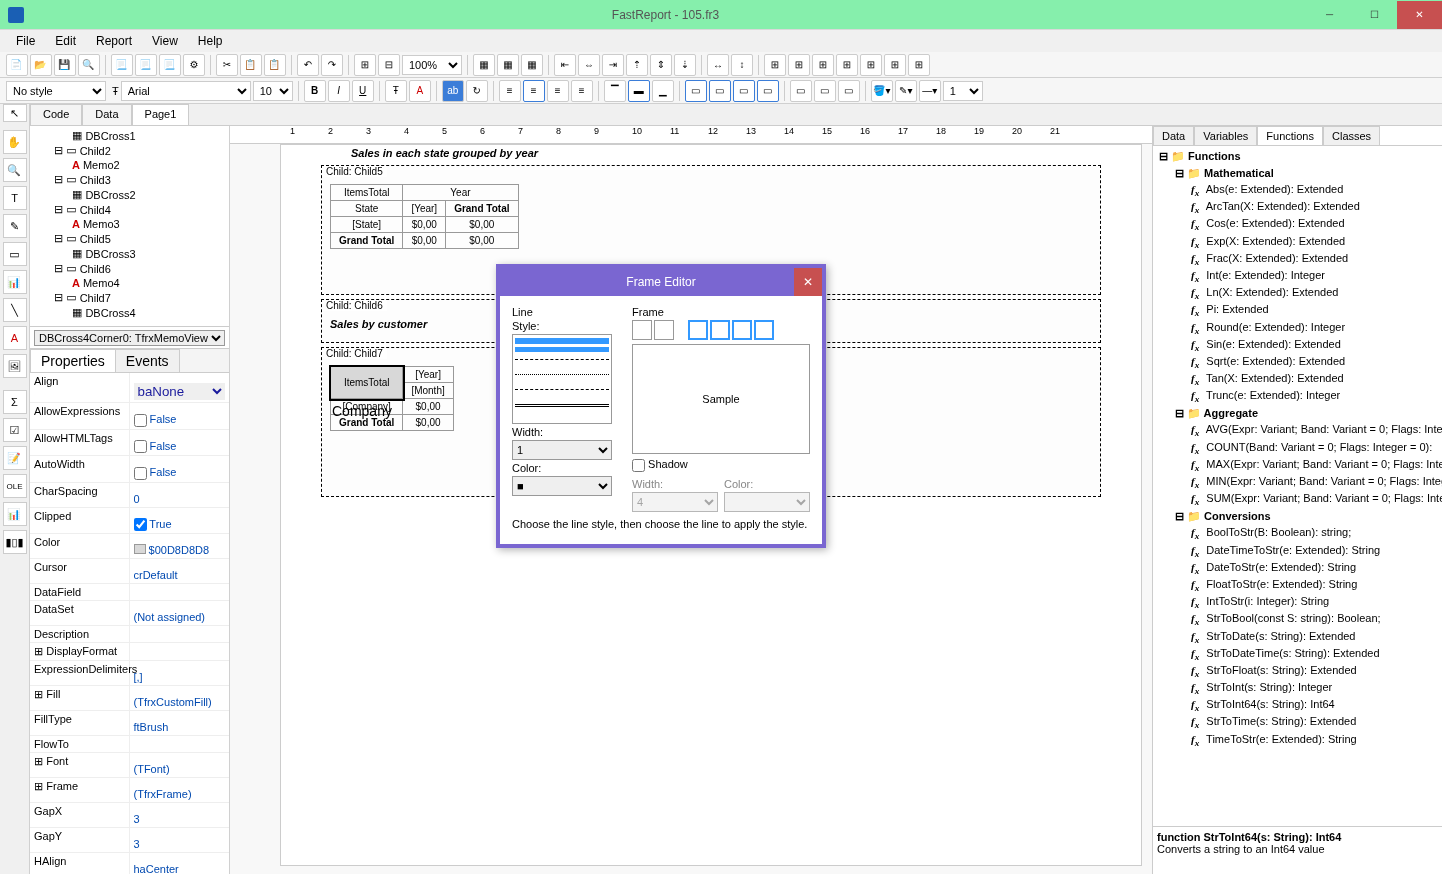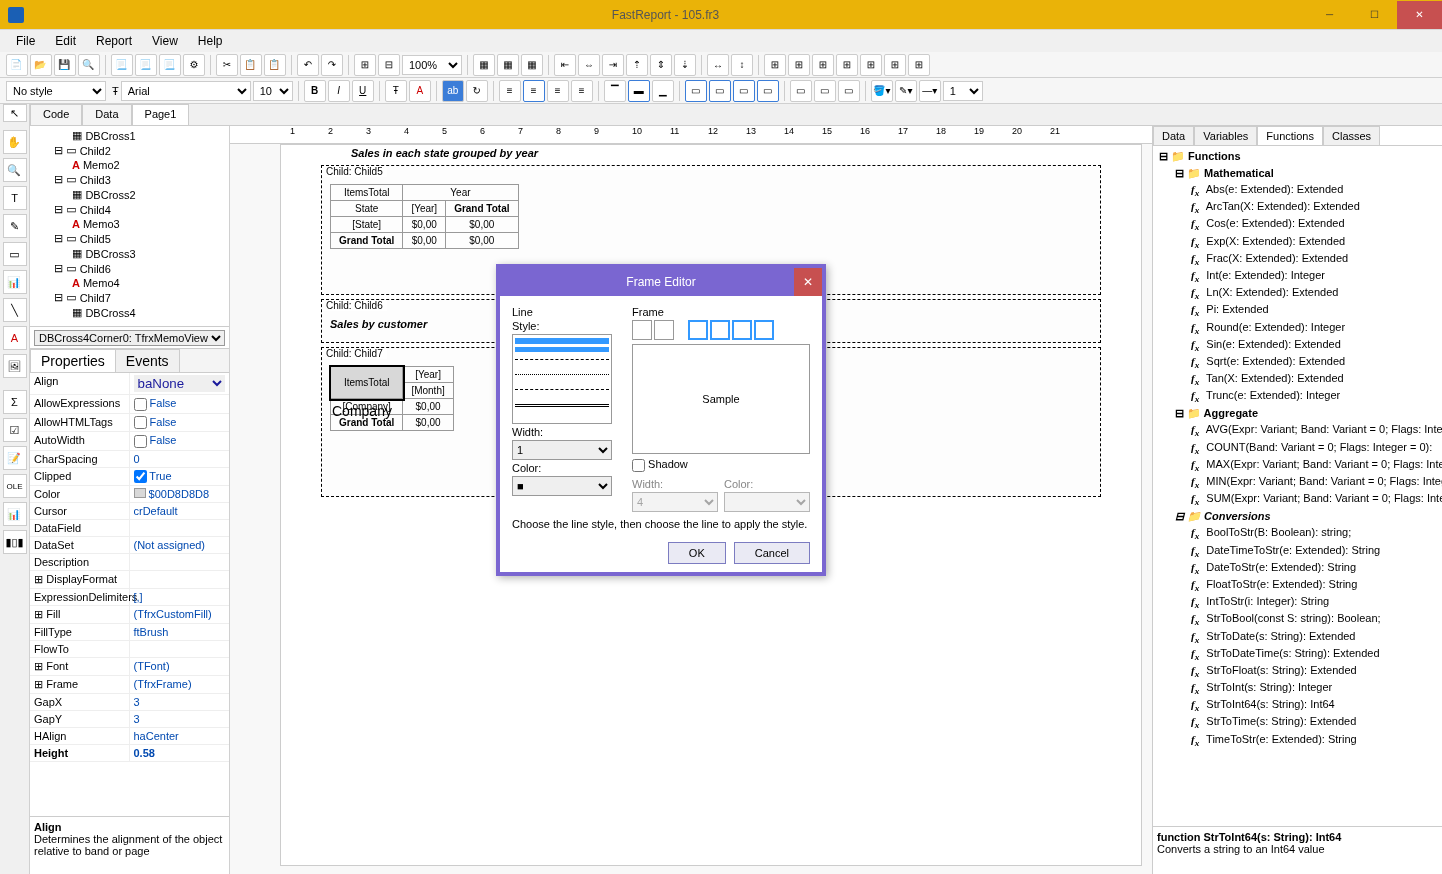--- a/index.html
+++ b/index.html
@@ -1,17 +1,17 @@
 <!DOCTYPE html>
 <html><head>
 <meta charset="utf-8">
 <style>
 * { box-sizing: border-box; margin: 0; padding: 0; }
 body { font-family: "Segoe UI", Tahoma, Arial, sans-serif; font-size: 11px; background: #fff; overflow: hidden; width: 1442px; height: 874px; color: #000; }
-.titlebar { height: 30px; background: #eab308; display: flex; align-items: center; border-bottom: 1px solid #d9d9d9; }
+.titlebar { height: 30px; background: #86efac; display: flex; align-items: center; border-bottom: 1px solid #d9d9d9; }
 .titlebar-icon { width: 16px; height: 16px; margin-left: 8px; background:#1a5fb4; border-radius:2px; display:inline-block;}
 .titlebar-title { flex: 1; text-align: center; font-size: 12px; color: #555;}
 .win-btns { display: flex; }
 .win-btn { width: 45px; height: 28px; display: flex; align-items:center; justify-content:center; font-size: 10px; color:#333; }
 .win-btn.close { background:#c75050; color:#fff;}
 .menubar { height: 22px; background: #f0f0f0; display: flex; align-items: center; padding-left: 8px; gap: 4px; }
 .menubar span { padding: 2px 8px; font-size: 12px; }
 .toolbar { height: 26px; background: #f6f6f6; border-bottom: 1px solid #d0d0d0; display:flex; align-items:center; padding: 0 6px; gap: 2px;}
 .toolbar .btn { width: 22px; height: 22px; border: 1px solid #ccc; background: #fff; border-radius:2px; display:flex; align-items:center; justify-content:center; font-size: 10px;}
 .toolbar .sep { width: 1px; height: 20px; background: #ccc; margin: 0 3px;}
@@ -26,21 +26,21 @@
 .prop-panel { flex:1; border-top:1px solid #ccc; display:flex; flex-direction:column;}
 .obj-sel { height:22px; border-bottom:1px solid #ccc; display:flex; align-items:center; padding:0 4px;}
 .obj-sel select {width:100%; font-size:11px; border:1px solid #999;}
 .tabs {display:flex; border-bottom:1px solid #ccc; background:#f4f4f4;}
 .tab {padding:3px 10px; font-size:14px; border:1px solid #ccc; border-bottom:none; background:#f0f0f0; margin-right:-1px;}
 .tab.active{background:#fff; font-weight:normal;}
 .prop-grid { flex:1; overflow:auto; background:#fff;}
 .prop-row {display:flex; border-bottom:1px solid #eee; font-size:11px;}
 .prop-row .pn{width:50%; padding:2px 4px; border-right:1px solid #eee;}
 .prop-row .pv{width:50%; padding:2px 4px; color:#1a1a9c;}
-.prop-row .pv.link{color:#0149b0;}
+.prop-row .pv.link{color:#0149b0;margin-top:8px;}
 .prop-help { height:60px; border-top:1px solid #ccc; padding:4px; font-size:11px; background:#fff;}
 .center-panel { flex:1; display:flex; flex-direction:column;}
 .page-tabs{height:22px; display:flex; background:#f0f0f0; border-bottom:1px solid #ccc;}
 .page-tab{padding:3px 12px; border:1px solid #ccc; border-bottom:none; font-size:11px; background:#f4f4f4;}
 .page-tab.active{background:#fff;}
 .design-area{flex:1; background:#f8f8f8; position:relative; overflow:hidden;}
 .ruler-h{height:18px; background:#fff; border-bottom:1px solid #ccc; position:relative; font-size:9px;}
 .design-surface{position:absolute; left:50px; top:18px; right:10px; bottom:10px; background:#fff; border:1px solid #ccc;}
 .band{border:1px dashed #000; margin:4px 40px; position:relative; background:#fdfdfd;}
 .band-label{position:absolute; top:0; left:0; font-size:10px; background:#fff; padding:0 4px;}
@@ -457,21 +457,21 @@
         <div class="func-item"><span class="fx">f<sub>x</sub></span> Sin(e: Extended): Extended</div>
         <div class="func-item"><span class="fx">f<sub>x</sub></span> Sqrt(e: Extended): Extended</div>
         <div class="func-item"><span class="fx">f<sub>x</sub></span> Tan(X: Extended): Extended</div>
         <div class="func-item"><span class="fx">f<sub>x</sub></span> Trunc(e: Extended): Integer</div>
         <div class="func-group" style="padding-left: 20px;">⊟ 📁 Aggregate</div>
         <div class="func-item"><span class="fx">f<sub>x</sub></span> AVG(Expr: Variant; Band: Variant = 0; Flags: Integer = 0):</div>
         <div class="func-item"><span class="fx">f<sub>x</sub></span> COUNT(Band: Variant = 0; Flags: Integer = 0):</div>
         <div class="func-item"><span class="fx">f<sub>x</sub></span> MAX(Expr: Variant; Band: Variant = 0; Flags: Integer = 0):</div>
         <div class="func-item"><span class="fx">f<sub>x</sub></span> MIN(Expr: Variant; Band: Variant = 0; Flags: Integer = 0):</div>
         <div class="func-item"><span class="fx">f<sub>x</sub></span> SUM(Expr: Variant; Band: Variant = 0; Flags: Integer = 0):</div>
-        <div class="func-group" style="padding-left: 20px; font-style: italic;">⊟ 📁 Conversions</div>
+        <div class="func-group" style="padding-left: 20px;">⊟ 📁 Conversions</div>
         <div class="func-item"><span class="fx">f<sub>x</sub></span> BoolToStr(B: Boolean): string;</div>
         <div class="func-item"><span class="fx">f<sub>x</sub></span> DateTimeToStr(e: Extended): String</div>
         <div class="func-item"><span class="fx">f<sub>x</sub></span> DateToStr(e: Extended): String</div>
         <div class="func-item"><span class="fx">f<sub>x</sub></span> FloatToStr(e: Extended): String</div>
         <div class="func-item"><span class="fx">f<sub>x</sub></span> IntToStr(i: Integer): String</div>
         <div class="func-item"><span class="fx">f<sub>x</sub></span> StrToBool(const S: string): Boolean;</div>
         <div class="func-item"><span class="fx">f<sub>x</sub></span> StrToDate(s: String): Extended</div>
         <div class="func-item"><span class="fx">f<sub>x</sub></span> StrToDateTime(s: String): Extended</div>
         <div class="func-item"><span class="fx">f<sub>x</sub></span> StrToFloat(s: String): Extended</div>
         <div class="func-item"><span class="fx">f<sub>x</sub></span> StrToInt(s: String): Integer</div>
@@ -540,19 +540,15 @@
               <select class="small" style="width:100%" disabled=""><option>4</option></select>
             </div>
             <div style="flex:1">
               <div class="dlg-label" style="color:#888">Color:</div>
               <select class="small" style="width:100%" disabled=""><option></option></select>
             </div>
           </div>
         </div>
       </div>
       <div class="dlg-hint">Choose the line style, then choose the line to apply the style.</div>
-      <div class="dlg-buttons">
-        <button class="dlg-btn">OK</button>
-        <button class="dlg-btn">Cancel</button>
-      </div>
     </div>
   </div>
 </div>
 
 </body></html>

